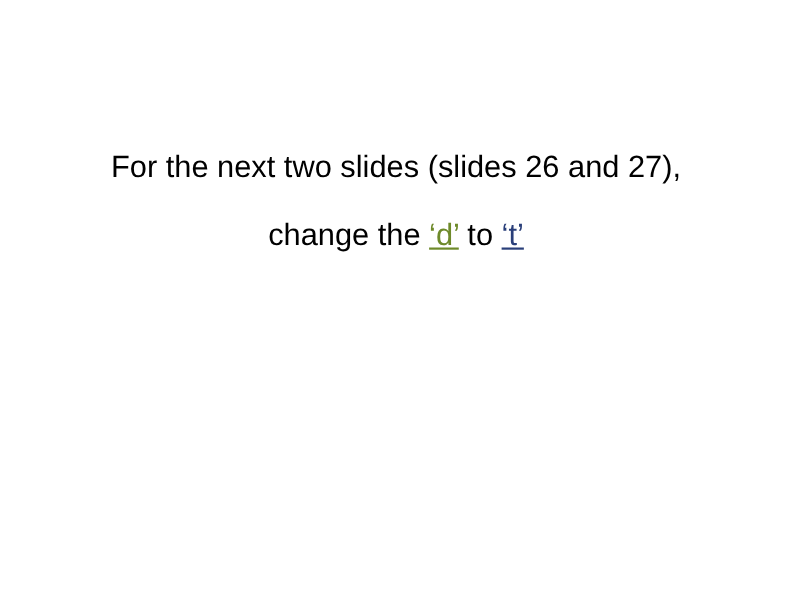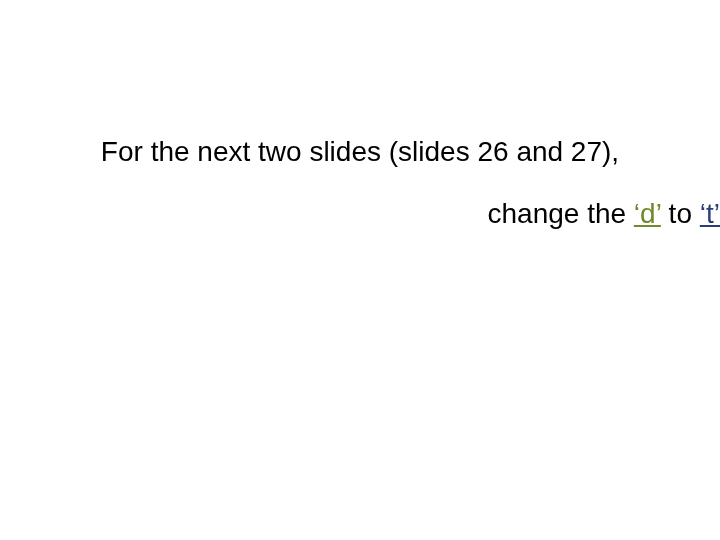--- a/index.html
+++ b/index.html
@@ -23,21 +23,21 @@
     width: 720px;
     text-align: center;
     font-size: 28px;
     letter-spacing: 0px;
   }
   .line2 {
     position: absolute;
     top: 198px;
     left: 0;
     width: 720px;
-    text-align: right;
+    text-align: center;
     font-size: 28px;
   }
   .letter {
     text-decoration: underline;
   }
   .letter-d {
     color: #6e8a2a; 
   }
   .letter-t {
     color: #2a3f7a; 

